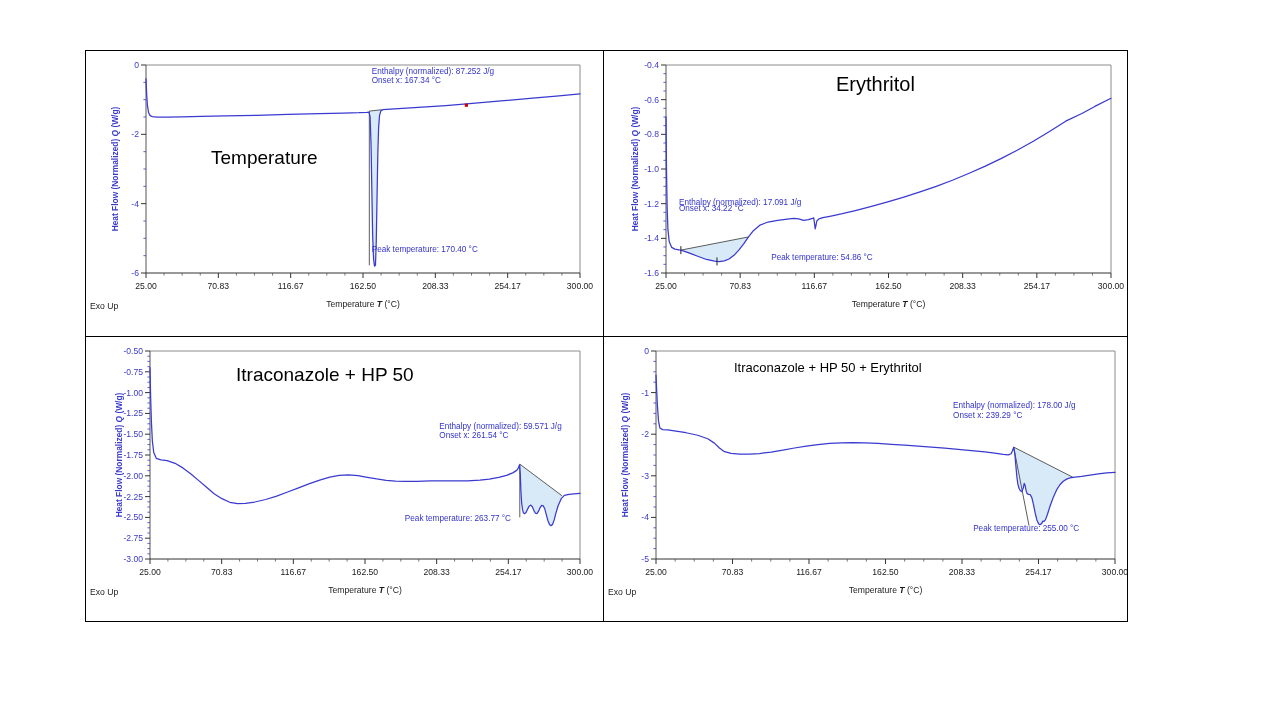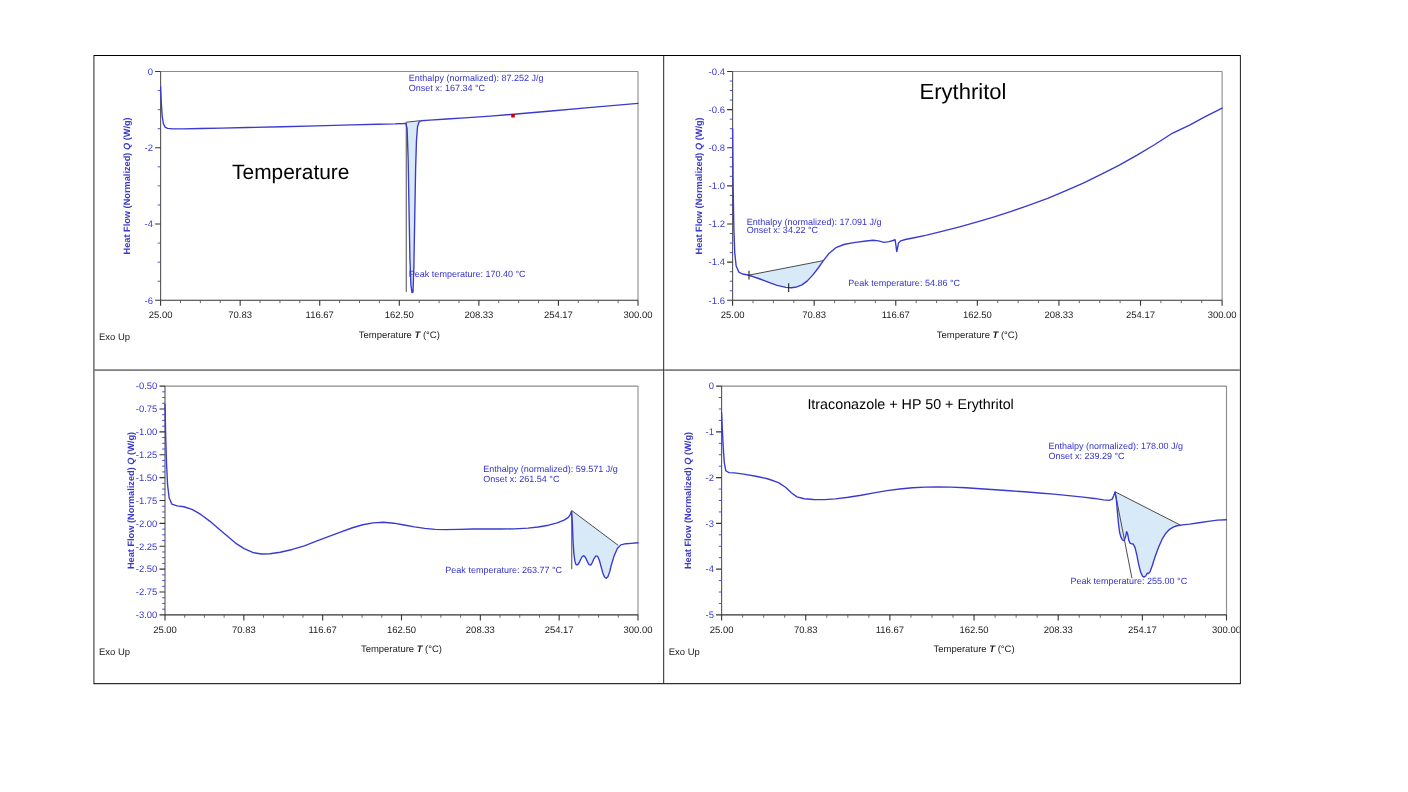--- a/index.html
+++ b/index.html
@@ -294,20 +294,21 @@
         <path d="M 64.00 30.64 L 64.63 59.76 L 65.41 84.72 L 66.35 103.86 L 67.75 115.50 L 70.25 121.33 L 74.95 122.83 L 81.20 123.66 L 89.02 126.32 L 96.84 130.90 L 104.65 136.72 L 112.47 143.38 L 120.29 150.03 L 128.11 156.69 L 135.93 161.68 L 143.75 165.26 L 151.56 166.67 L 159.38 166.42 L 168.76 165.01 L 179.71 162.51 L 190.65 159.18 L 201.60 155.02 L 212.55 150.86 L 223.49 146.70 L 234.44 142.79 L 243.82 140.05 L 253.20 138.38 L 262.58 137.80 L 271.96 138.63 L 281.35 140.30 L 290.73 141.96 L 300.11 143.38 L 309.49 144.21 L 318.87 144.46 L 331.38 144.29 L 343.89 143.96 L 356.40 143.79 L 368.91 143.96 L 381.42 143.79 L 393.93 143.13 L 403.31 142.13 L 412.69 140.46 L 420.51 138.38 L 426.76 135.89 L 430.67 133.39 L 432.39 130.90 L 433.49 127.82 L 434.27 137.14 L 434.89 153.78 L 435.68 166.26 L 436.61 172.91 L 437.40 175.82 L 438.49 176.66 L 440.05 175.41 L 441.62 172.08 L 443.18 169.17 L 444.75 168.09 L 446.31 169.75 L 447.87 173.33 L 449.44 176.24 L 451.00 176.66 L 452.56 174.16 L 454.13 170.58 L 455.69 168.34 L 457.25 168.75 L 458.82 172.08 L 460.38 177.90 L 461.95 183.73 L 463.51 187.47 L 465.07 188.72 L 466.64 187.22 L 468.20 182.90 L 469.76 176.66 L 472.11 168.75 L 475.24 161.68 L 478.36 158.35 L 483.05 157.27 L 487.75 156.94 L 494.00 156.44 " fill="none" stroke="#3a3ad0" stroke-width="1.25" stroke-linejoin="round" stroke-linecap="round"></path>
         <g>
           <text x="353.27272727272725" y="92.208" class="ann">Enthalpy (normalized): 59.571 J/g</text>
           <text x="353.27272727272725" y="100.94399999999999" class="ann">Onset x: 261.54 °C</text>
           <text x="318.8727272727273" y="184.144" class="ann">Peak temperature: 263.77 °C</text>
         </g>
         <text x="279" y="256" class="axlab" text-anchor="middle"><tspan>Temperature </tspan><tspan font-style="italic" font-weight="bold">T</tspan><tspan> (°C)</tspan></text>
         <text x="0" y="0" class="ylab" text-anchor="middle" transform="translate(36,118) rotate(-90)"><tspan>Heat Flow (Normalized) </tspan><tspan font-style="italic">Q</tspan><tspan>  (W/g)</tspan></text>
         <text x="4" y="258" class="axlab">Exo Up</text>
       </svg>
+      <div class="ptitle" style="left: 150px; top: 27px; font-size: 19px;">Itraconazole + HP 50</div>
     </div>
   <div class="panel" id="p3">
       <svg width="523" height="284" viewBox="0 0 523 284">
         <g>
           <line x1="52" y1="14" x2="511" y2="14" stroke="#8c8c8c" stroke-width="1"></line>
           <line x1="511" y1="14" x2="511" y2="222" stroke="#8c8c8c" stroke-width="1"></line>
           <line x1="52" y1="14" x2="52" y2="222" stroke="#555" stroke-width="1"></line>
           <line x1="52" y1="222" x2="511" y2="222" stroke="#333" stroke-width="1"></line>
         </g>
         <g>

